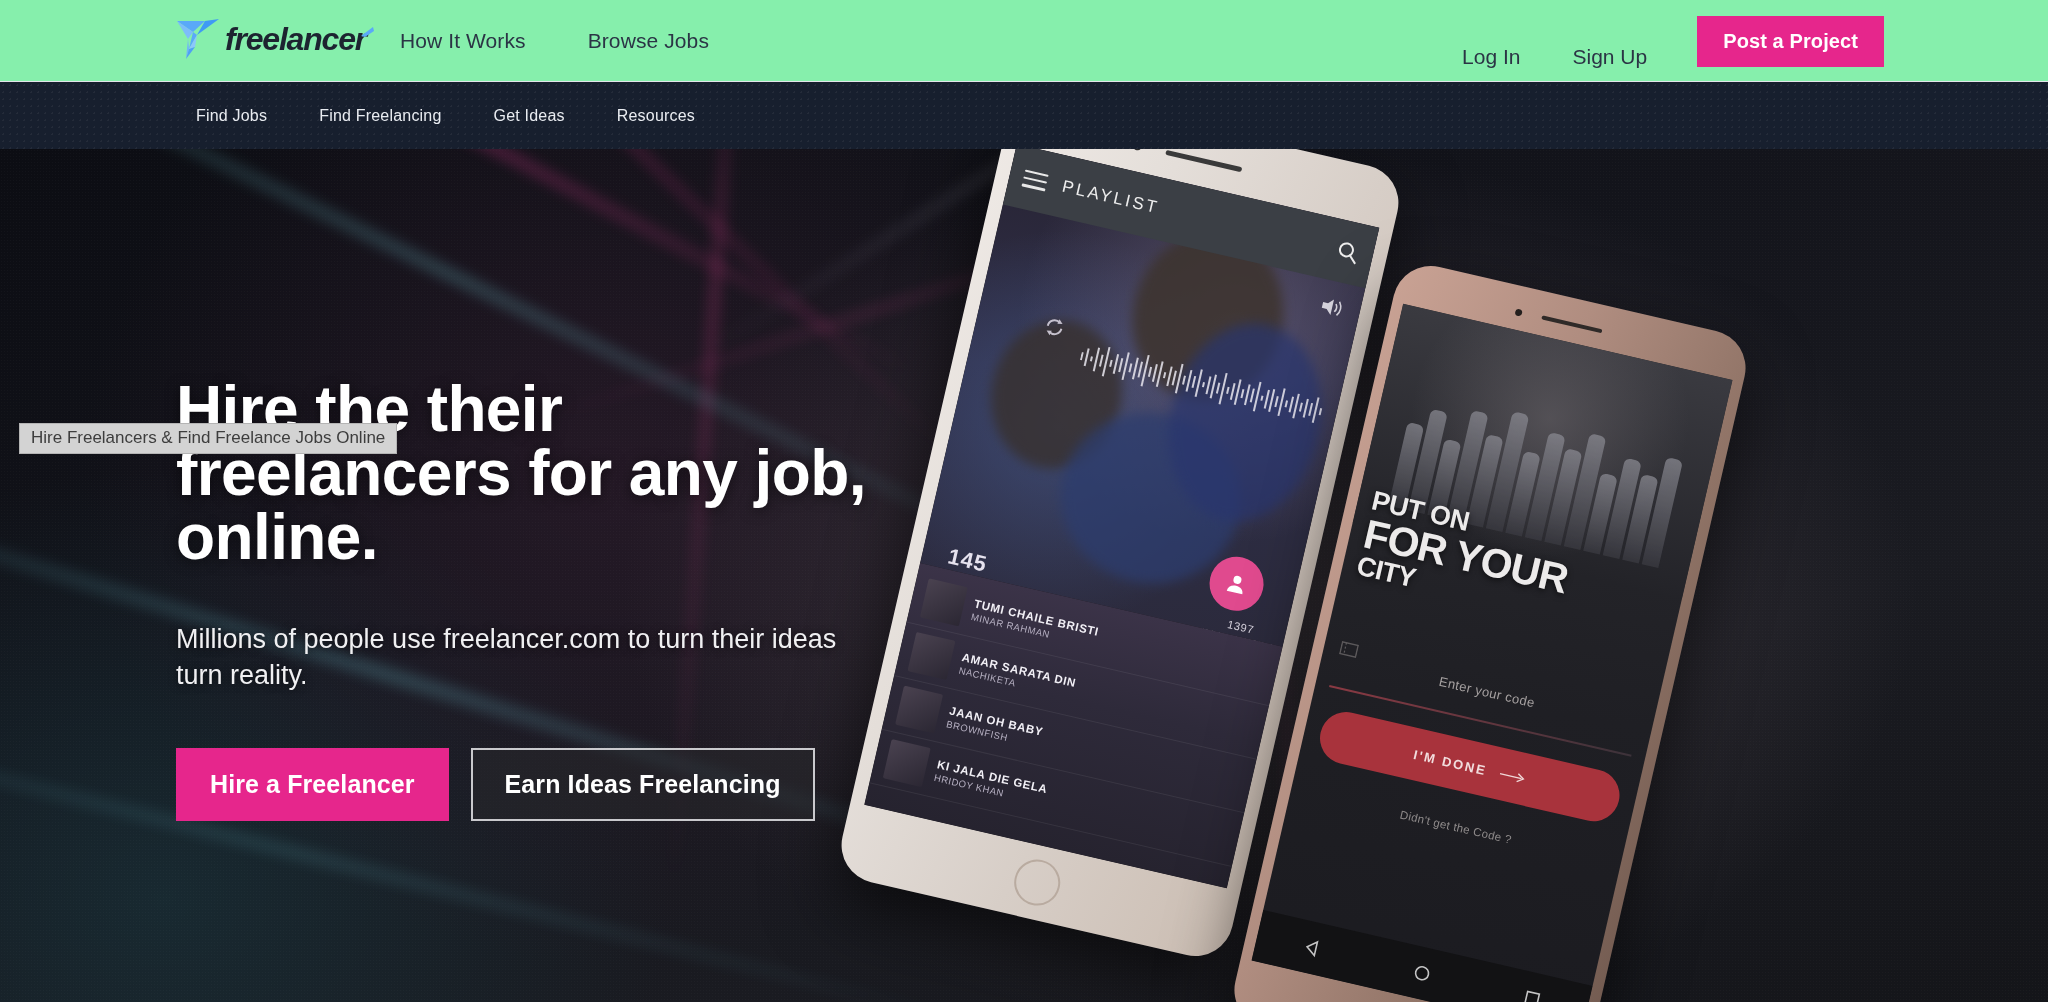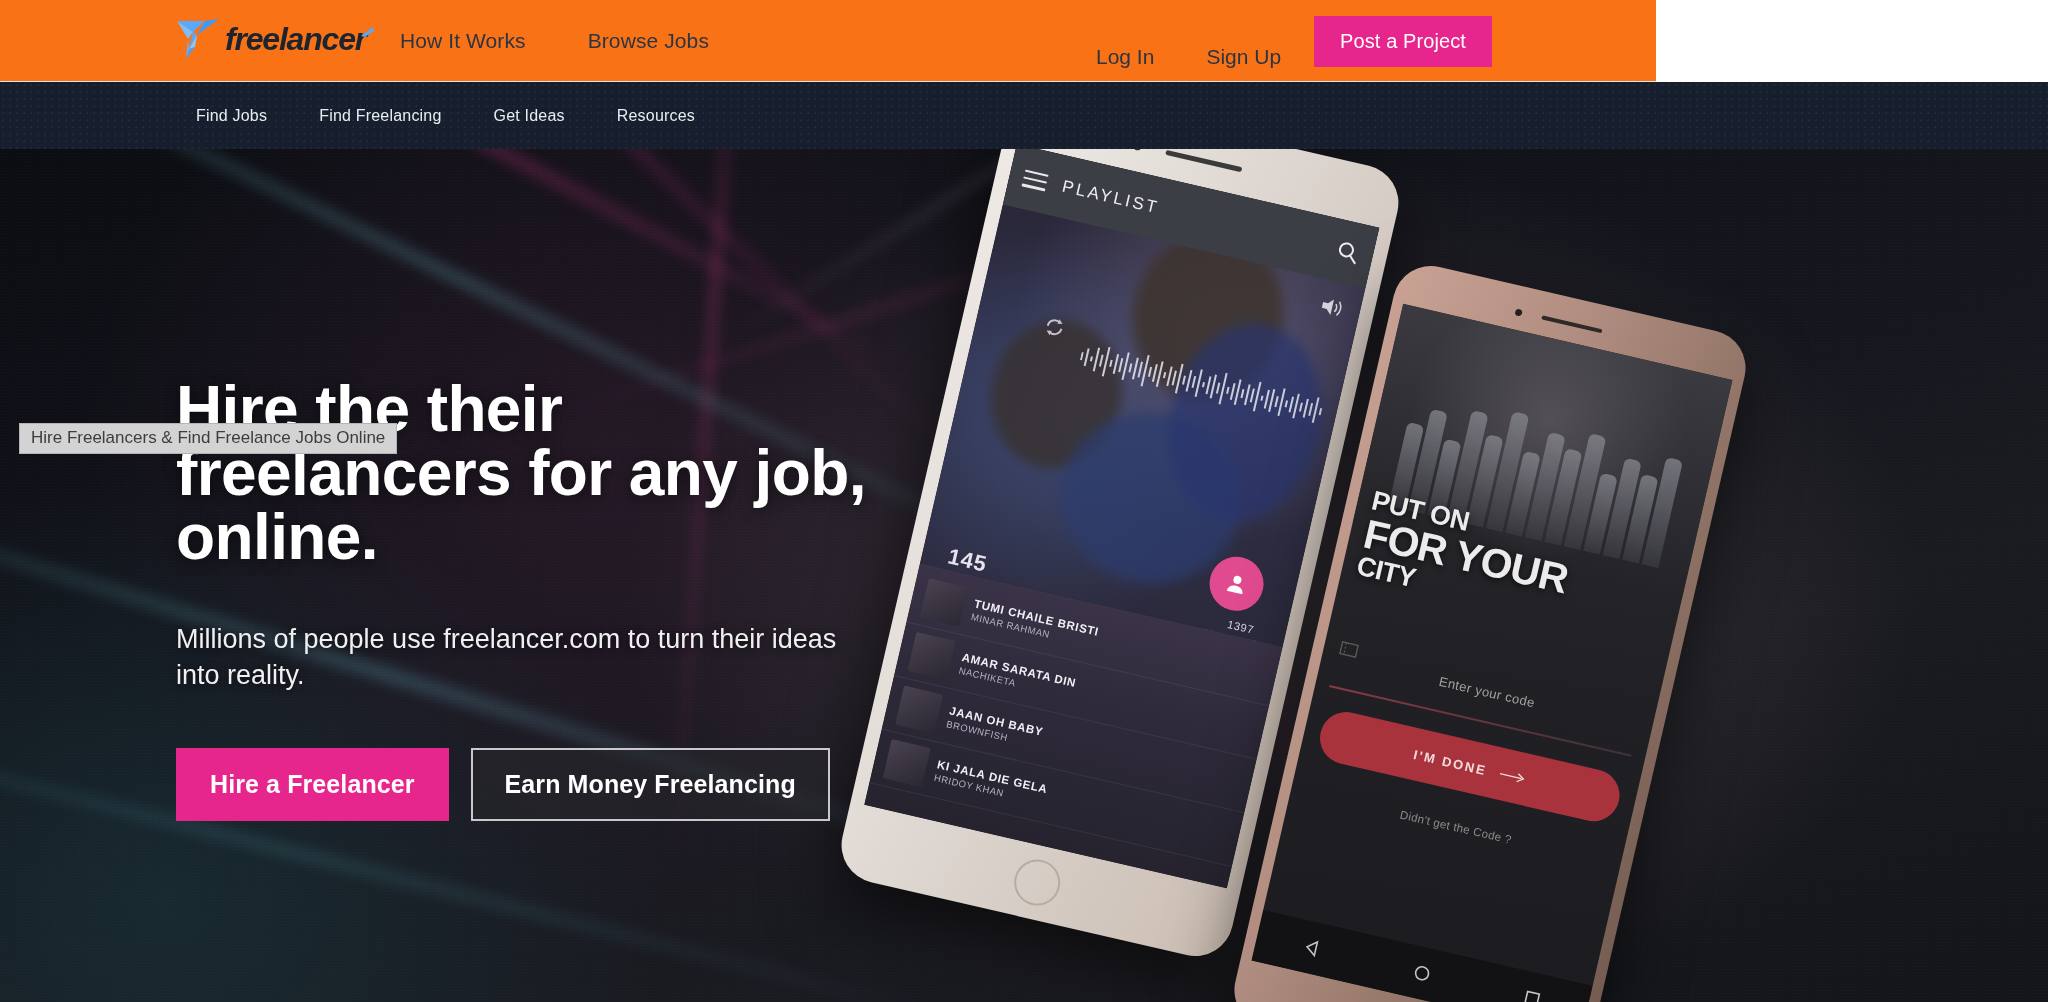--- a/index.html
+++ b/index.html
@@ -1,22 +1,22 @@
 <!DOCTYPE html>
 <html><head>
 <meta charset="utf-8">
 <style>
   * { margin:0; padding:0; box-sizing:border-box; }
   html,body { width:2048px; height:1002px; overflow:hidden; background:#fff;
               font-family:"Liberation Sans", sans-serif; }
 
   
   .topbar{
-    position:absolute; left:0; top:0; width:1656px; height:82px;
-    background:#f97316; display:flex; align-items:center;
+    position:absolute; left:0; top:0; width:2048px; height:82px;
+    background:#86efac; display:flex; align-items:center;
     border-bottom:1px solid #e3e6ea;
   }
   .logo-wrap{ position:absolute; left:175px; top:14px; display:flex; align-items:center; height:50px; }
   .logo-bird{ width:48px; height:44px; display:block; }
   .logo-text{
     font-size:32px; font-weight:bold; font-style:italic; color:#1d2430;
     letter-spacing:-1.2px; margin-left:2px; line-height:1;
     font-family:"Liberation Sans", sans-serif;
   }
   .logo-tick{ width:13px; height:10px; margin-left:-5px; margin-top:-14px; }
@@ -25,22 +25,22 @@
   .top-link{
     font-size:21px; color:#2b3445; cursor:pointer; white-space:nowrap;
     letter-spacing:.1px;
   }
 
   .top-right{ position:absolute; right:164px; top:0; height:82px; display:flex; align-items:center; gap:0; }
   .auth-link{
     font-size:21px; color:#2b3445; cursor:pointer; white-space:nowrap; padding:0 26px;margin-top:32px;
   }
   .cta-pink{
-    margin-left:7px;
-    background:#e6268c; color:#ffffff; font-size:20px; font-weight:normal;
+    margin-left:24px;
+    background:#e6268c; color:#ffffff; font-size:20px; font-weight:bold;
     padding:14px 26px; border:none; cursor:pointer; white-space:nowrap;
     letter-spacing:.1px;
   }
 
   
   .subnav{
     position:absolute; left:0; top:82px; width:2048px; height:67px;
     background:#171f2e;
     background-image:radial-gradient(rgba(255,255,255,.055) 1px, transparent 1px);
     background-size:7px 7px;
@@ -540,22 +540,22 @@
   </div>
 
   <div class="hero-copy">
     <div class="headline">
       <span>Hire the their</span>
       <span>freelancers for any job,</span>
       <span>online.</span>
     </div>
     <div class="subhead">
       <span>Millions of people use freelancer.com to turn their ideas</span>
-      <span>into reality.</span>
+      <span>turn reality.</span>
     </div>
     <div class="hero-btns">
       <button class="btn-hire">Hire a Freelancer</button>
-      <button class="btn-earn">Earn Money Freelancing</button>
+      <button class="btn-earn">Earn Ideas Freelancing</button>
     </div>
   </div>
 
   <div class="title-chip">Hire Freelancers &amp; Find Freelance Jobs Online</div>
 </div>
 
 </body></html>

